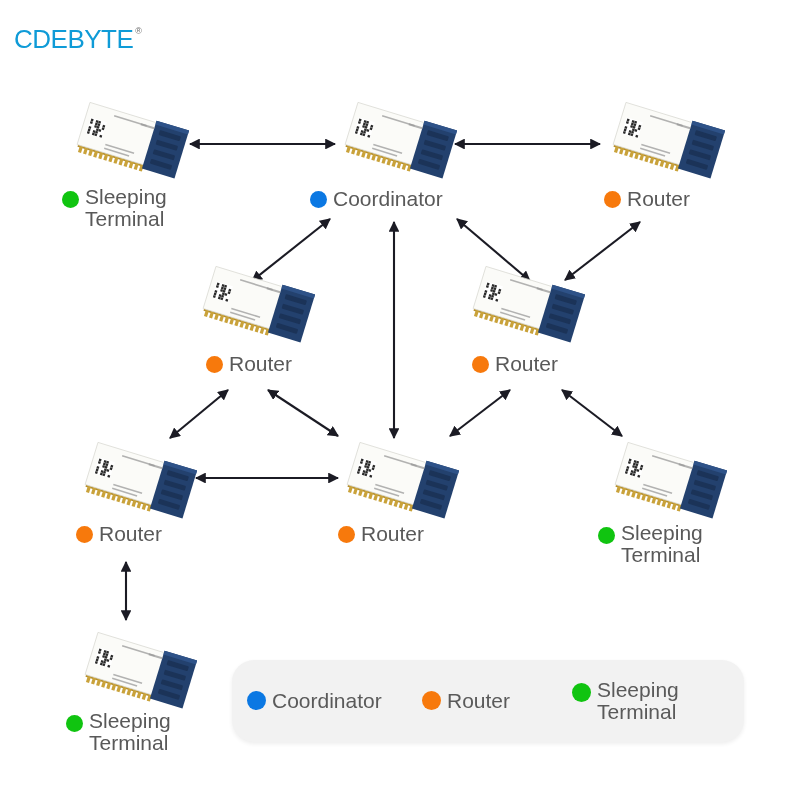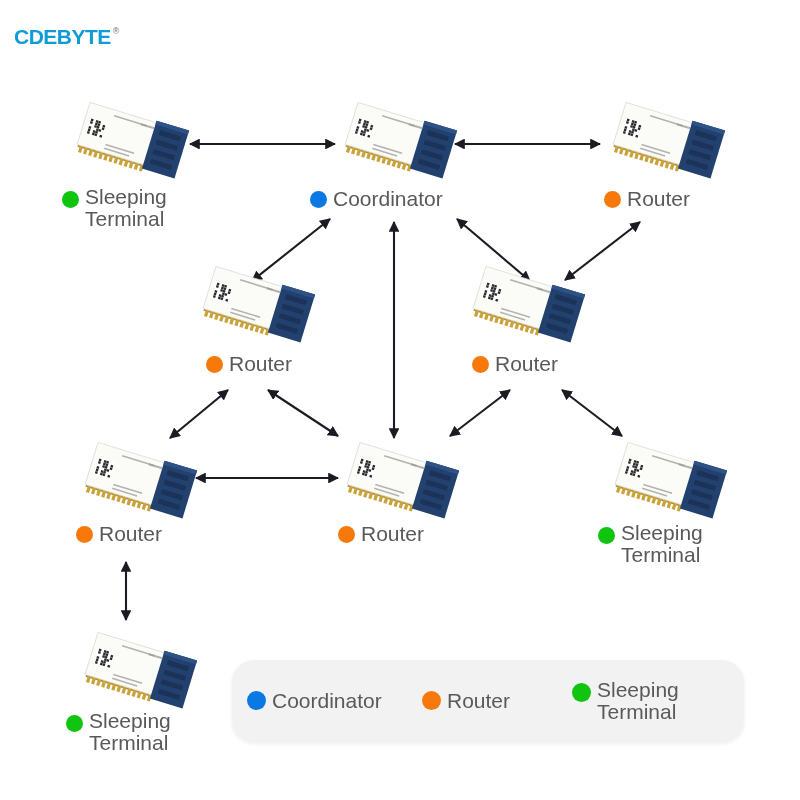--- a/index.html
+++ b/index.html
@@ -13,21 +13,21 @@
   }
   #stage{position:absolute;left:0;top:0;width:800px;height:800px;}
 
   
   #logo{
     position:absolute;left:14px;top:26px;
     display:flex;align-items:flex-start;
     letter-spacing:-0.5px;
   }
   #logo .word{
-    font-size:21px;font-weight:bold;
+    font-size:26px;font-weight:normal;
     color:#0f9bd7;
     font-family:"Liberation Sans","DejaVu Sans",sans-serif;
     line-height:1;
   }
   #logo .reg{
     font-size:9px;color:#6d6d6d;margin-left:2px;margin-top:1px;line-height:1;
   }
 
   
   #arrows{position:absolute;left:0;top:0;width:800px;height:800px;pointer-events:none;}

